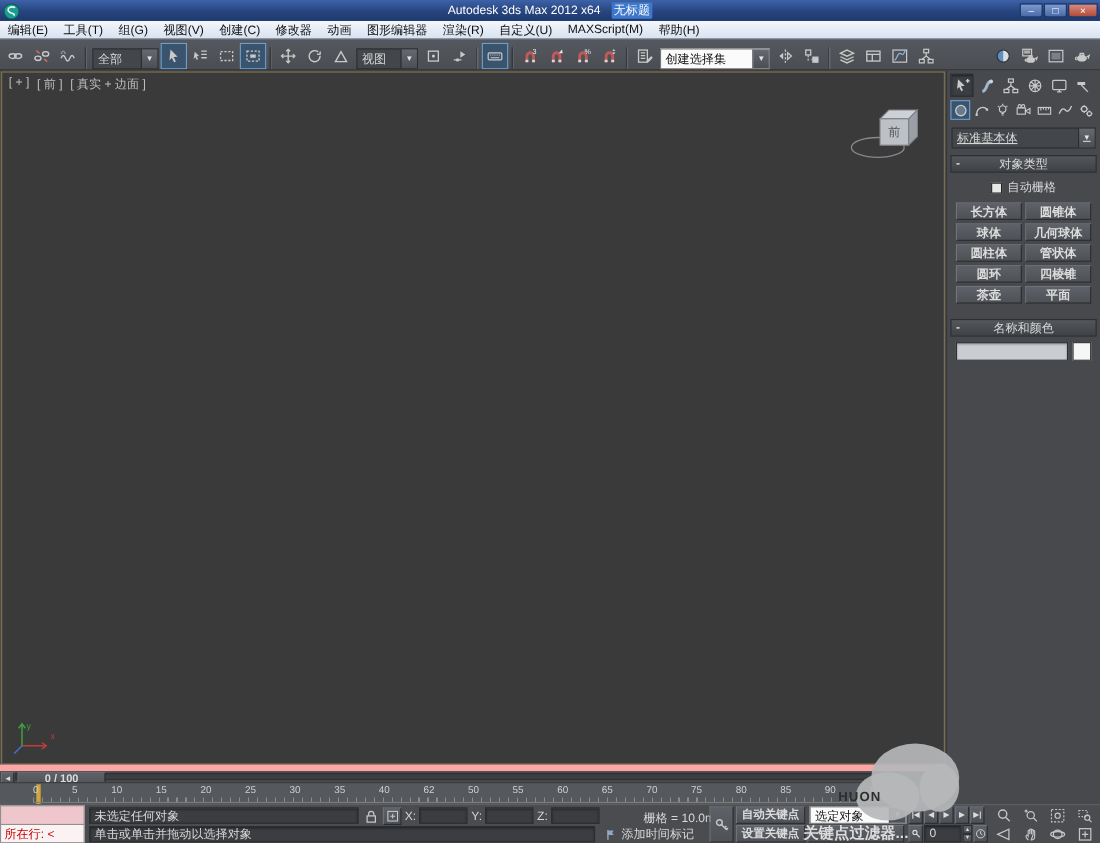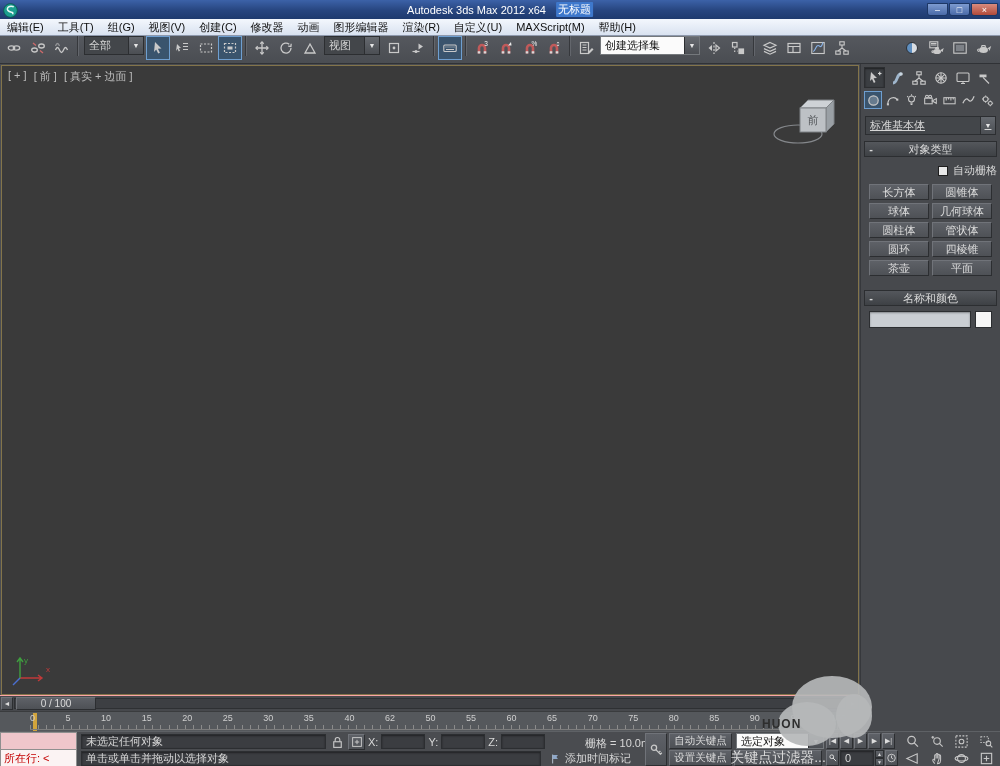--- a/index.html
+++ b/index.html
@@ -21,21 +21,21 @@
     border:1px solid #1d3765;border-radius:0 0 3px 3px;}
   .win-btn.close{width:27px;background:linear-gradient(#d98b7e,#b14a3a);}
 
   
   .menubar{height:17px;background:linear-gradient(#f3f7fd,#d9e2f0);
     border-bottom:1px solid #8e99ad;display:flex;align-items:center;color:#101010;}
   .mi{padding:0 7px;white-space:nowrap;}
 
   
   .toolbar{height:28px;background:linear-gradient(#55585e,#4a4d52);
-    border-bottom:1px solid #303236;display:flex;align-items:flex-start;padding:0 2px;gap:0;color:#c9c9c9;overflow:hidden;}
+    border-bottom:1px solid #303236;display:flex;align-items:flex-end;padding:0 2px;gap:0;color:#c9c9c9;overflow:hidden;}
   .tbtn{width:24px;height:24px;flex:0 0 auto;display:flex;align-items:center;justify-content:center;
     border:1px solid transparent;color:#c9c9c9;}
   .tbtn.active{background:#3a546d;border:1px solid #6f9fd0;}
   .sep{width:2px;height:20px;flex:0 0 auto;margin:0 3px;
     background:linear-gradient(90deg,#36383c 50%,#63666c 50%);}
   .combo{display:inline-flex;align-items:center;height:19px;flex:0 0 auto;
     background:#43464a;border:1px solid #2c2e31;color:#d6d6d6;margin:0 2px;}
   .combo .val{flex:1;padding:0 4px;white-space:nowrap;overflow:hidden;}
   .combo .arrow{width:15px;align-self:stretch;display:flex;align-items:center;justify-content:center;
     font-size:7px;color:#e6e6e6;background:linear-gradient(#666a70,#4b4e53);border-left:1px solid #2c2e31;}
@@ -60,34 +60,34 @@
   .cp-subtabs{display:flex;gap:1px;height:20px;padding:0 1px;margin-top:1px;}
   .cp-sub{width:18px;height:18px;display:flex;align-items:center;justify-content:center;color:#c9c9c9;
     border:1px solid transparent;}
   .cp-sub.active{background:#3a546d;border:1px solid #6f9fd0;}
   .cp-combo{margin:5px 2px 2px 2px;height:19px;display:flex;text-decoration:underline;}
   .rollout{margin:6px 1px 0 1px;}
   .roll-h{height:16px;background:linear-gradient(#54575c,#3e4145);border:1px solid #2c2e31;
     display:flex;align-items:center;color:#dadada;}
   .roll-h .minus{width:12px;text-align:center;font-weight:bold;}
   .roll-h .rtitle{flex:1;text-align:center;padding-right:12px;}
-  .autogrid-row{display:flex;align-items:center;justify-content:flex-end;gap:5px;padding:6px 0 4px 0;}
+  .autogrid-row{display:flex;align-items:center;justify-content:center;gap:5px;padding:6px 0 4px 0;}
   .cb{width:10px;height:10px;background:#e8e8e8;border:1px solid #1e1e1e;}
   .obj-grid{display:grid;grid-template-columns:1fr 1fr;gap:3px;padding:2px 5px 8px 5px;}
   .btn{background:linear-gradient(#5e6167,#4e5156);border:1px solid #2c2e31;
     border-top-color:#707379;border-left-color:#707379;color:#dcdcdc;
-    display:flex;align-items:center;justify-content:center;white-space:nowrap;}
+    display:flex;align-items:center;justify-content:center;white-space:nowrap;font-weight:bold;}
   .obj-btn{height:16px;font-size:11px;}
   .name-row{display:flex;gap:4px;padding:5px 5px 2px 5px;align-items:center;}
   .name-input{flex:1;height:17px;background:#caced3;border:1px solid #2c2e31;
     box-shadow:inset 0 1px 2px rgba(0,0,0,.35);}
   .color-swatch{width:17px;height:17px;background:#f6f6f6;border:1px solid #2c2e31;}
 
   
-  .timeline{height:16px;background:#46484c;border-top:1px solid #fca5a5;position:relative;}
+  .timeline{height:16px;background:#46484c;border-top:6px solid #fca5a5;position:relative;}
   .tl-groove{position:absolute;left:14px;right:14px;top:2px;bottom:2px;background:#3d3f43;
     border:1px solid #2e3033;}
   .tl-arrow{position:absolute;top:1px;width:12px;height:13px;font-size:7px;padding:0;}
   .tl-handle{position:absolute;left:16px;top:1px;width:80px;height:13px;font-size:10px;}
   .timeline .left{left:1px;} .timeline .right{right:1px;}
 
   
   .trackbar{height:20px;background:#55585c;border-top:1px solid #3a3c3e;position:relative;color:#cfcfcf;}
   .tick-labels{position:absolute;left:30px;right:14px;top:1px;display:flex;justify-content:space-between;
     font-size:9px;}

